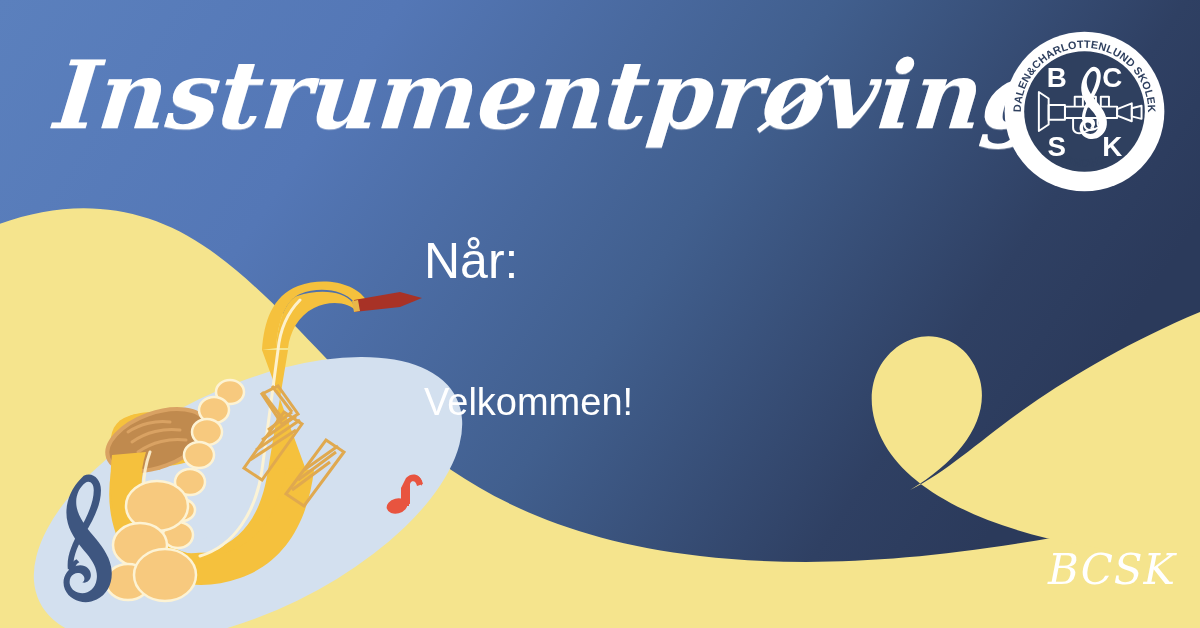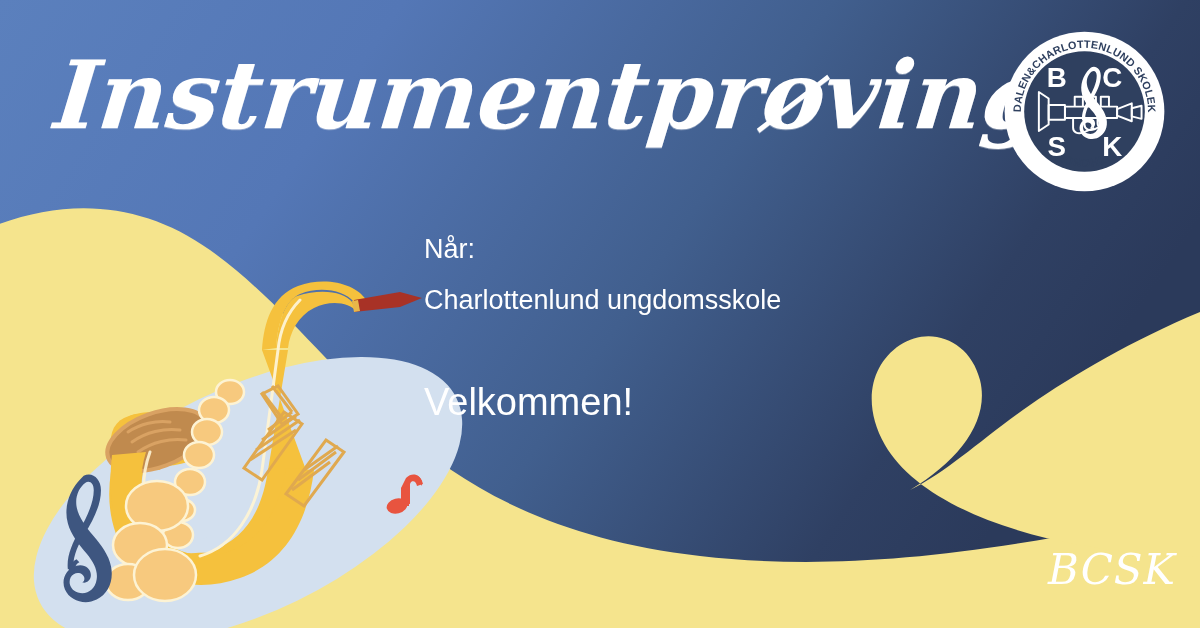--- a/index.html
+++ b/index.html
@@ -46,21 +46,21 @@
   #info {
     position: absolute;
     left: 424px;
     top: 236px;
     width: 700px;
     color: #ffffff;
   }
   .info-row {
     display: flex;
     align-items: baseline;
-    font-size: 27px;
+    font-size: 50px;
     line-height: 1.0;
     margin-bottom: 24px;
     white-space: nowrap;
   }
   .info-label {
     display: inline-block;
     min-width: 108px;
     font-weight: 400;
   }
   .info-value {
@@ -306,21 +306,20 @@
     </g>
   </svg>
 
   <div id="title">Instrumentprøving</div>
 
   <div id="info">
     <div class="info-row">
       <span class="info-label">Når:</span>
     </div>
     <div class="info-row">
-      <span class="info-value">Charlottenlund ungdomsskole</span>
     </div>
   </div>
 
   <div id="welcome">Velkommen!</div>
 
   <div id="bcsk-wordmark">BCSK</div>
 
   <svg id="logo" viewBox="0 0 200 200">
     <defs>
       <path id="arcTop" d="M 22,100 A 78,78 0 0 1 178,100"></path>

